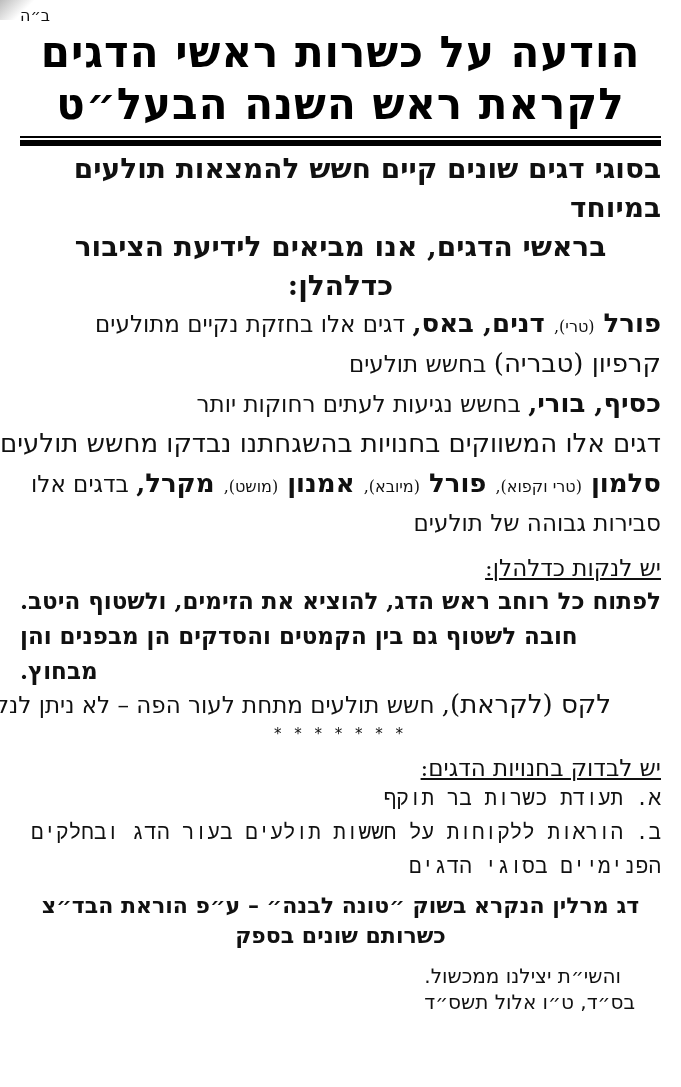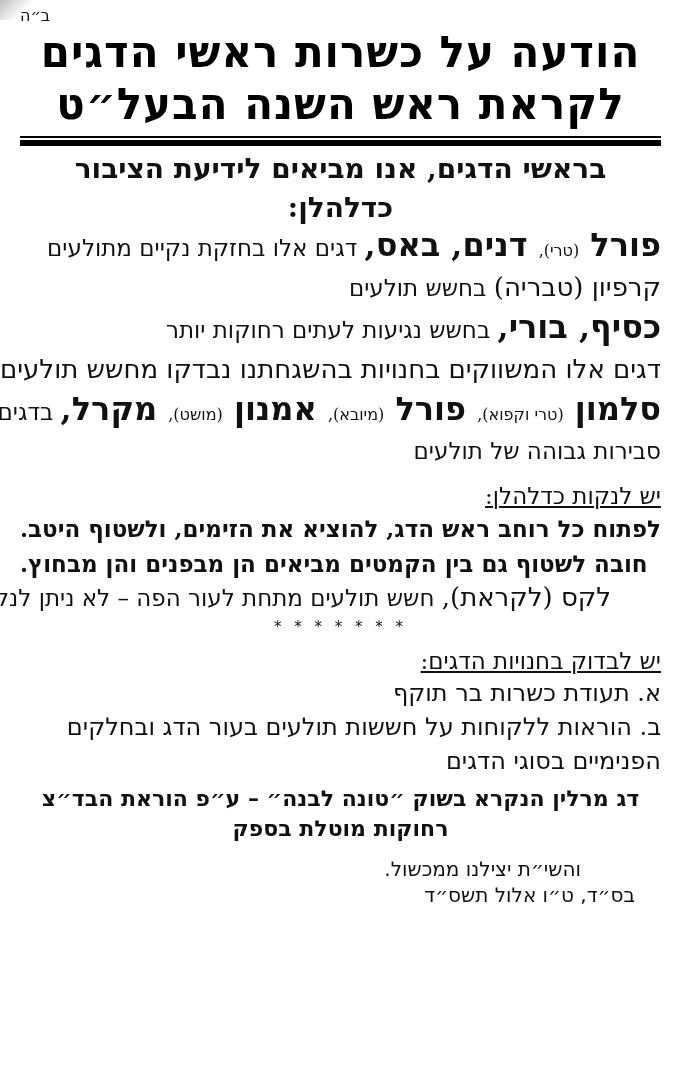--- a/index.html
+++ b/index.html
@@ -20,75 +20,76 @@
     font-size:42px;line-height:50px;letter-spacing:1px;color:#000;margin-top:2px;
     transform:scaleY(1.04);
   }
   .rule-wrap{margin-top:7px;}
   .rule-thin{height:0;border-top:2px solid #000;}
   .rule-thick{height:6px;background:#000;margin-top:2px;}
   .intro{font-weight:bold;font-size:28px;line-height:39px;margin-top:3px;}
   .intro .l1{text-align:right;}
   .intro .l2{text-align:center;}
   .fish-line{text-align:right;line-height:36px;white-space:nowrap;}
-  .seg-name{font-weight:bold;font-size:32px;}
+  .seg-name{font-weight:bold;font-size:26px;}
   .seg-lg{font-size:26px;}
   .seg-plain{font-size:23px;}
   .seg-small{font-size:16px;}
   .sec-header{
     font-weight:normal;font-size:23px;line-height:30px;text-align:right;
     text-decoration:underline;margin-top:9px;
   }
   .bold-line{font-weight:bold;font-size:23px;line-height:35px;text-align:left;}
   .indent-line{text-align:right;line-height:33px;margin-left:0;margin-right:50px;white-space:nowrap;}
   .stars{text-align:center;font-size:15px;line-height:20px;letter-spacing:4px;font-family:"DejaVu Sans",sans-serif;}
-  .check-line{font-size:24px;line-height:34px;}
+  .check-line{font-size:21px;line-height:34px;font-family:Liberation Mono, monospace;}
   .marlin{font-weight:bold;font-size:22px;line-height:30px;text-align:center;}
   .marlin.first{margin-top:5px;}
   .closing{font-family:"DejaVu Sans",sans-serif;font-size:20px;line-height:26px;text-align:right;}
-  .closing.c1{margin-top:13px;margin-left:0;padding-left:0;padding-right:0;margin-right:80px;}
+  .closing.c1{margin-top:13px;margin-left:0;padding-left:0;padding-right:0;margin-right:40px;}
   .closing.c2{margin-right:26px;}
 </style>
 </head>
 <body>
 
 <div class="corner-artifact"></div>
 
 <div class="page">
 
   <div class="bh-row bh">ב״ה</div>
 
   <div class="title">הודעה על כשרות ראשי הדגים</div>
   <div class="title">לקראת ראש השנה הבעל״ט</div>
 
   <div class="rule-wrap">
     <div class="rule-thin"></div>
     <div class="rule-thick"></div>
   </div>
 
   <div class="intro">
+    <div class="l1">בסוגי דגים שונים קיים חשש להמצאות תולעים במיוחד</div>
     <div class="l2">בראשי הדגים, אנו מביאים לידיעת הציבור כדלהלן:</div>
   </div>
 
   <div class="fish-line"><span class="seg-name">פורל </span><span class="seg-small">(טרי),</span><span class="seg-name"> דנים, באס,</span><span class="seg-plain"> דגים אלו בחזקת נקיים מתולעים</span></div>
   <div class="fish-line"><span class="seg-lg">קרפיון (טבריה)</span><span class="seg-plain"> בחשש תולעים</span></div>
   <div class="fish-line"><span class="seg-name">כסיף, בורי,</span><span class="seg-plain"> בחשש נגיעות לעתים רחוקות יותר</span></div>
   <div class="fish-line"><span class="seg-lg">דגים אלו המשווקים בחנויות בהשגחתנו נבדקו מחשש תולעים</span></div>
   <div class="fish-line"><span class="seg-name">סלמון </span><span class="seg-small">(טרי וקפוא),</span><span class="seg-name"> פורל </span><span class="seg-small">(מיובא),</span><span class="seg-name"> אמנון </span><span class="seg-small">(מושט),</span><span class="seg-name"> מקרל,</span><span class="seg-plain"> בדגים אלו</span></div>
   <div class="fish-line"><span class="seg-plain">סבירות גבוהה של תולעים</span></div>
 
   <div class="sec-header">יש לנקות כדלהלן:</div>
   <div class="bold-line">לפתוח כל רוחב ראש הדג, להוציא את הזימים, ולשטוף היטב.</div>
-  <div class="bold-line">חובה לשטוף גם בין הקמטים מביאים הן מבפנים והן מבחוץ.</div>
+  <div class="bold-line">חובה לשטוף גם בין הקמטים והסדקים הן מבפנים והן מבחוץ.</div>
   <div class="indent-line"><span class="seg-lg">לקס (לקראת),</span><span class="seg-plain"> חשש תולעים מתחת לעור הפה – לא ניתן לנקות</span></div>
   <div class="stars">* * * * * * *</div>
 
   <div class="sec-header">יש לבדוק בחנויות הדגים:</div>
   <div class="check-line">א. תעודת כשרות בר תוקף</div>
   <div class="check-line">ב. הוראות ללקוחות על חששות תולעים בעור הדג ובחלקים</div>
   <div class="check-line">הפנימיים בסוגי הדגים</div>
   <div class="marlin first">דג מרלין הנקרא בשוק ״טונה לבנה״ – ע״פ הוראת הבד״צ</div>
-  <div class="marlin">רחוקות מוטלת בספק</div>
+  <div class="marlin">כשרותם שונים בספק</div>
 
   <div class="closing c1">והשי״ת יצילנו ממכשול.</div>
   <div class="closing c2">בס״ד, ט״ו אלול תשס״ד</div>
 
 </div>
 
 </body></html>

